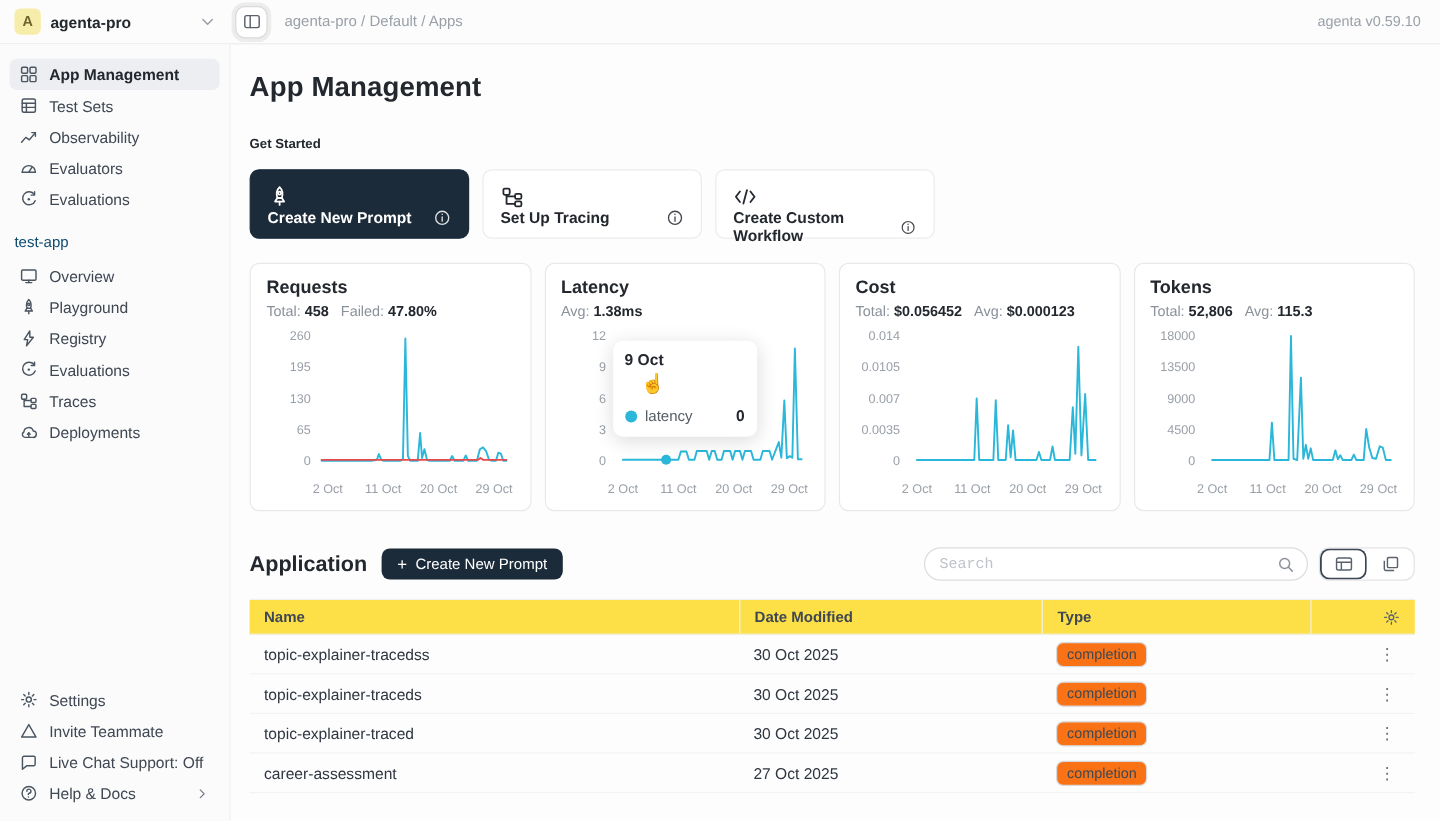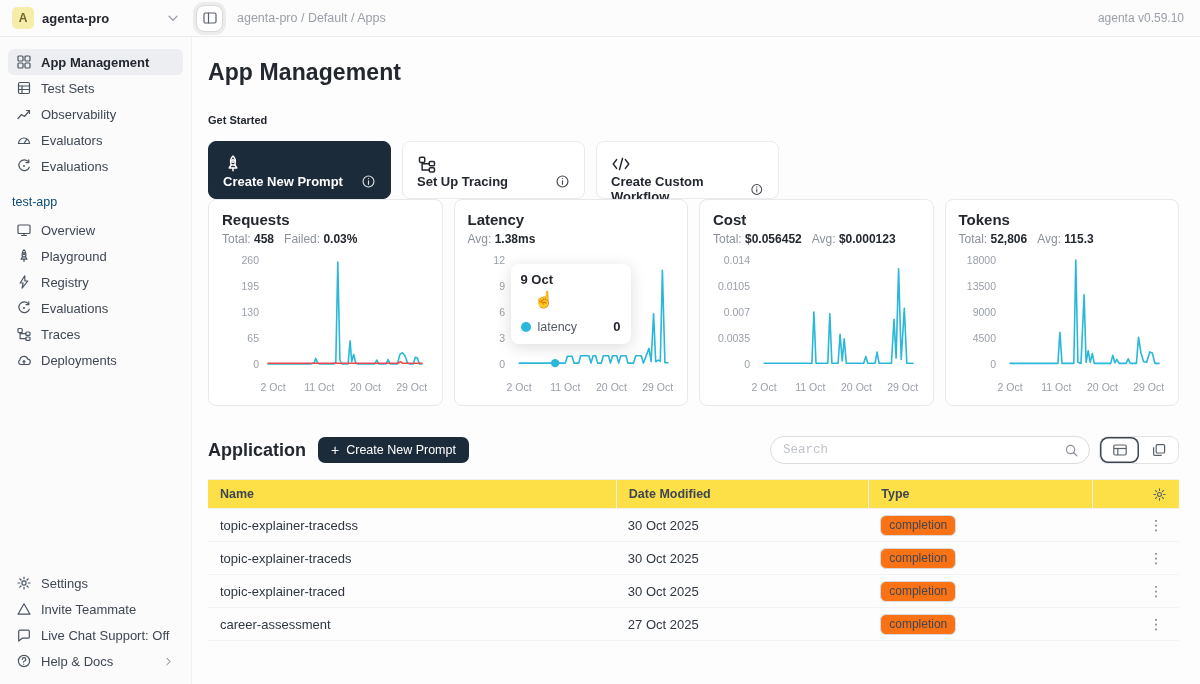--- a/index.html
+++ b/index.html
@@ -35,21 +35,21 @@
 
   
   .gs-row{display:flex;gap:11px;margin-top:15px}
   .gs-card{width:183px;height:58px;border-radius:8px;padding:12px 14px;display:flex;flex-direction:column;justify-content:space-between;border:1px solid #ebebed;background:#fff;cursor:pointer}
   .gs-card.dark{background:#1b2b3a;border-color:#1b2b3a;color:#fff}
   .gs-icon{width:20px;height:20px;color:currentColor}
   .gs-bottom{display:flex;align-items:center;justify-content:space-between;font-weight:600;font-size:13px}
   .info-icon{width:15px;height:15px;color:currentColor;opacity:.85}
 
   
-  .charts-row{display:flex;gap:11px;}
+  .charts-row{display:flex;gap:11px;margin-top:20px}
   .chart-card{flex:1;border:1px solid #e7e9eb;border-radius:8px;background:#fff;padding:11px 13px;height:207px;position:relative}
   .chart-title{font-size:15px;font-weight:700}
   .chart-stats{margin-top:4px;font-size:12px;color:#8b919a}
   .chart-stats b{color:#23272e;font-weight:700;margin-right:10px}
   .chart-svg text{font-size:10.5px;fill:#9aa0a8}
   
   .tooltip{position:absolute;left:56px;top:64px;width:120px;background:#fff;border-radius:8px;box-shadow:0 3px 16px rgba(0,0,0,.14);padding:8px 10px 10px;z-index:5}
   .tooltip-date{font-weight:700;font-size:13px;color:#23272e}
   .cursor-glyph{position:absolute;left:24px;top:26px;font-size:16px;color:#3f4752}
   .tooltip-row{display:flex;align-items:center;gap:7px;margin-top:32px;font-size:12.5px;color:#555b63}
@@ -333,21 +333,21 @@
                 <circle cx="8" cy="4.9" r="0.7" fill="currentColor" stroke="none"></circle>
               </svg>
             </span>
           </div>
         </div>
       </div>
 
     <div class="charts-row" id="charts-row">
         <div class="chart-card">
           <div class="chart-title">Requests</div>
-          <div class="chart-stats"><span>Total: </span><b>458</b><span>Failed: </span><b>0.03%</b></div>
+          <div class="chart-stats"><span>Total: </span><b>458</b><span>Failed: </span><b>47.80%</b></div>
           <div style="margin-top: 6px;">
             <svg class="chart-svg" width="206" height="146" viewBox="0 0 206 146">
               <text x="37" y="115.5" text-anchor="end">0</text>
               <text x="37" y="89.5" text-anchor="end">65</text>
               <text x="37" y="63.5" text-anchor="end">130</text>
               <text x="37" y="37.5" text-anchor="end">195</text>
               <text x="37" y="11.5" text-anchor="end">260</text>
               <text x="51.1" y="139" text-anchor="middle">2 Oct</text>
               <text x="97.3" y="139" text-anchor="middle">11 Oct</text>
               <text x="143.5" y="139" text-anchor="middle">20 Oct</text>

